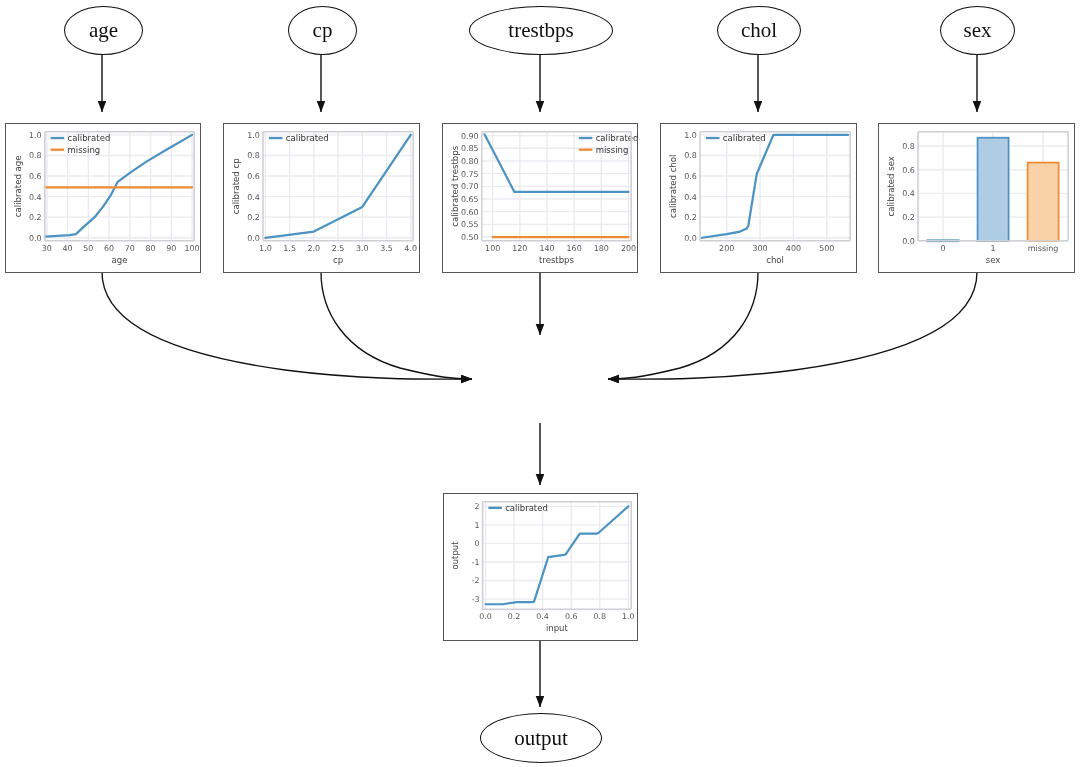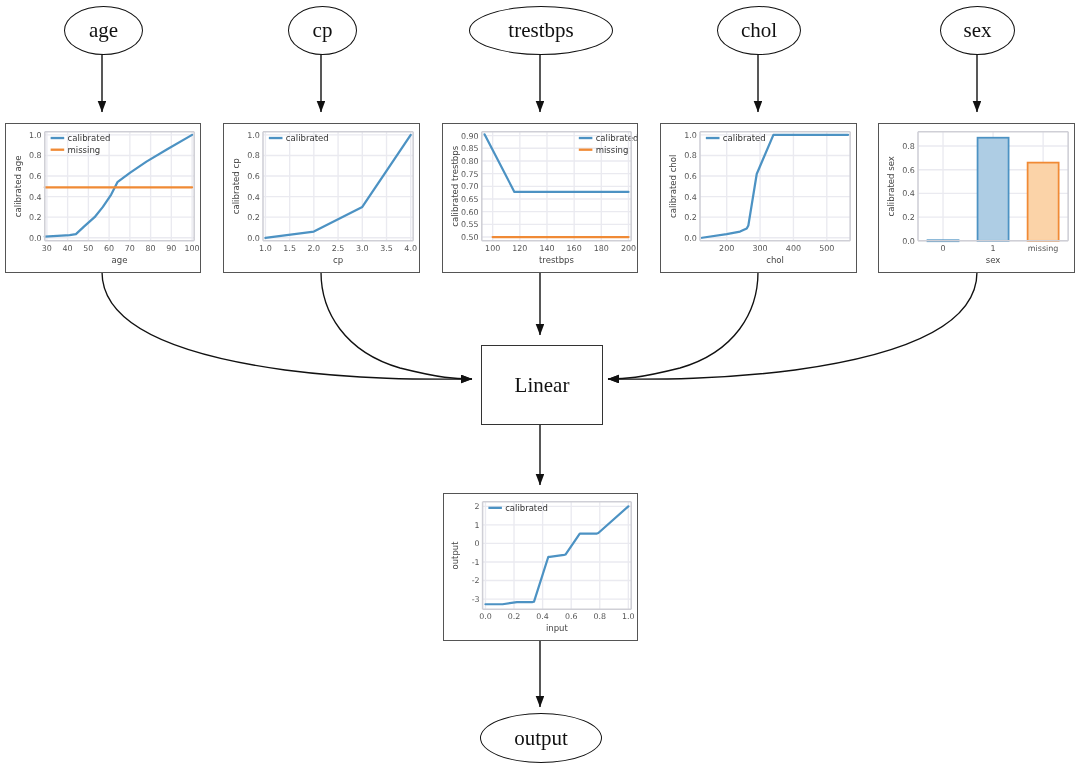--- a/index.html
+++ b/index.html
@@ -88,23 +88,20 @@
   <div class="node-ellipse" style="left:469px;top:6px;width:142px;height:47px;">
     <span>trestbps</span>
   </div>
   <div class="node-ellipse" style="left:717px;top:6px;width:82px;height:47px;">
     <span>chol</span>
   </div>
   <div class="node-ellipse" style="left:940px;top:6px;width:73px;height:47px;">
     <span>sex</span>
   </div>
 
-  <div class="node-box" style="left:481px;top:345px;width:120px;height:78px;">
-    <span>Linear</span>
-  </div>
 
   <div class="node-ellipse" style="left:480px;top:713px;width:120px;height:48px;">
     <span>output</span>
   </div>
 
   <div class="plot-panel" style="left:5px;top:123px;width:196px;height:150px;">
     <svg class="plot-svg" viewBox="0 0 100 76" preserveAspectRatio="none">
         <rect x="20" y="4" width="77" height="56" class="plot-bg"></rect>
         <line x1="20" y1="58.41509433962264" x2="97" y2="58.41509433962264" class="gridline"></line>
         <line x1="20" y1="47.84905660377358" x2="97" y2="47.84905660377358" class="gridline"></line>

